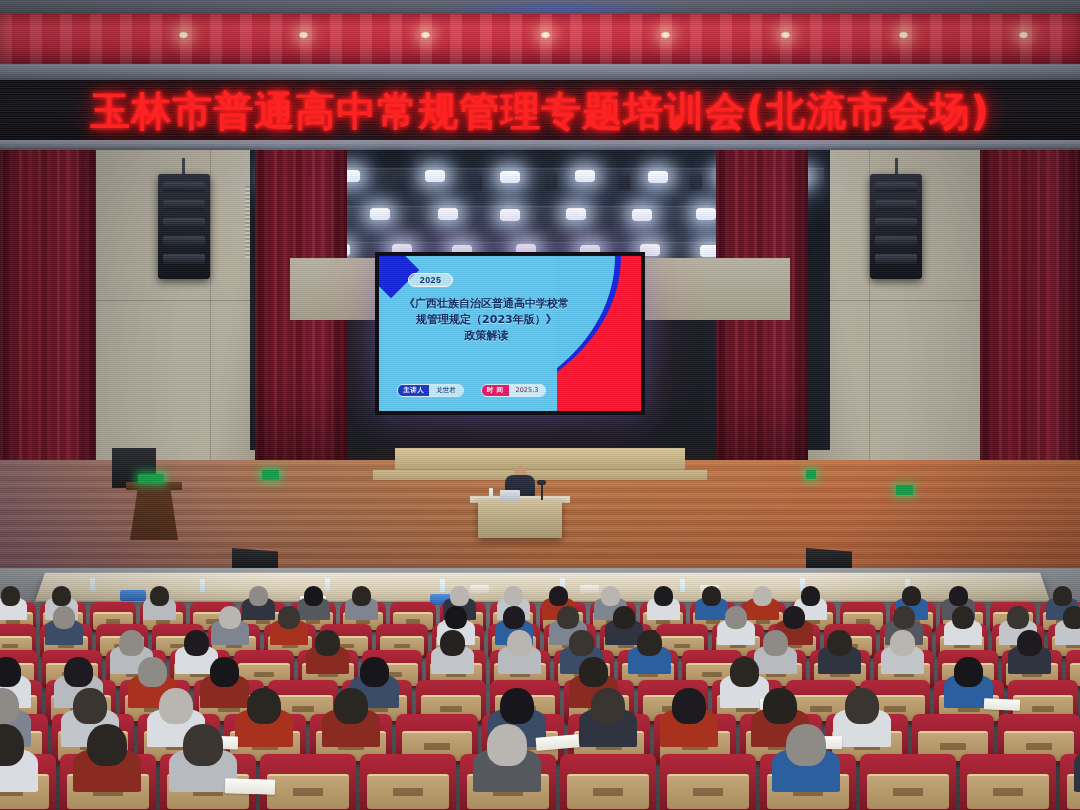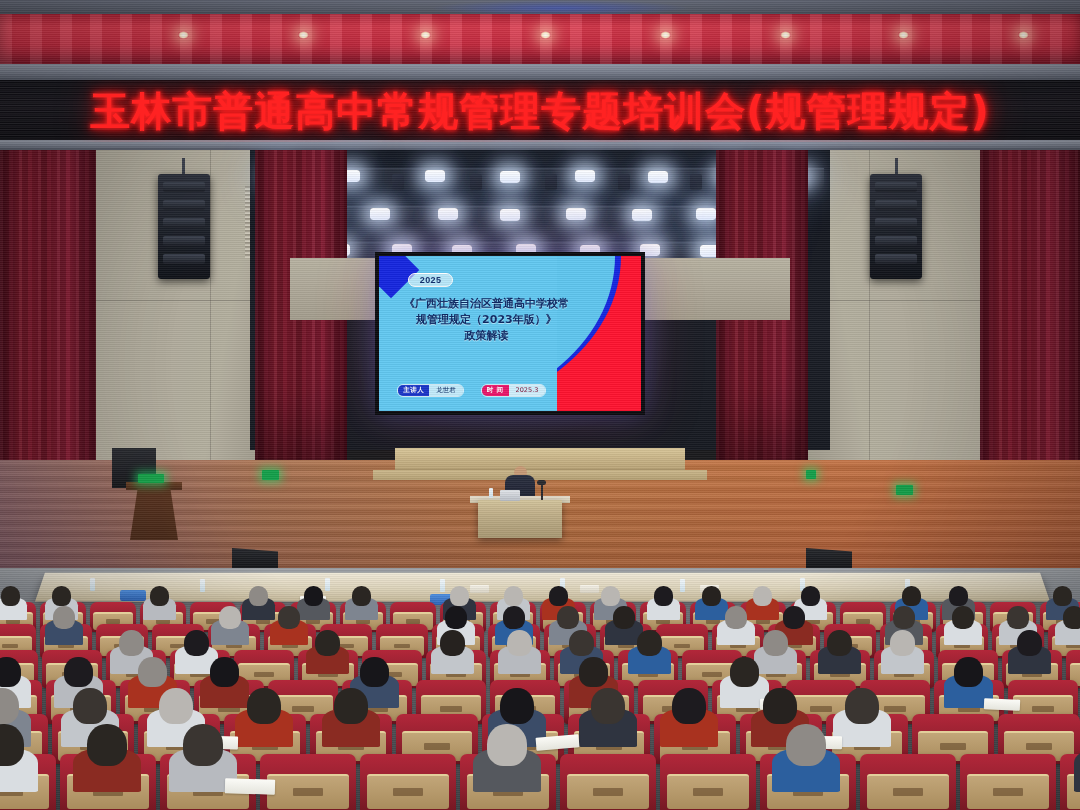--- a/index.html
+++ b/index.html
@@ -213,21 +213,21 @@
   <div class="downlight" style="left:298px"></div>
   <div class="downlight" style="left:420px"></div>
   <div class="downlight" style="left:540px"></div>
   <div class="downlight" style="left:660px"></div>
   <div class="downlight" style="left:780px"></div>
   <div class="downlight" style="left:898px"></div>
   <div class="downlight" style="left:1018px"></div>
   <div class="ceiling-gap"></div>
 
   <div class="led-banner">
-    <div class="led-text">玉林市普通高中常规管理专题培训会(规管理规定)</div>
+    <div class="led-text">玉林市普通高中常规管理专题培训会(北流市会场)</div>
   </div>
   <div class="banner-lip"></div>
 
   <div class="hall">
 
     <div class="wall-left"></div>
     <div class="wall-right"></div>
     <div class="wall-seam" style="left:210px;top:0;width:1px;height:450px;"></div>
     <div class="wall-seam" style="left:0;top:150px;width:290px;height:1px;"></div>
     <div class="wall-seam" style="right:210px;top:0;width:1px;height:450px;"></div>

